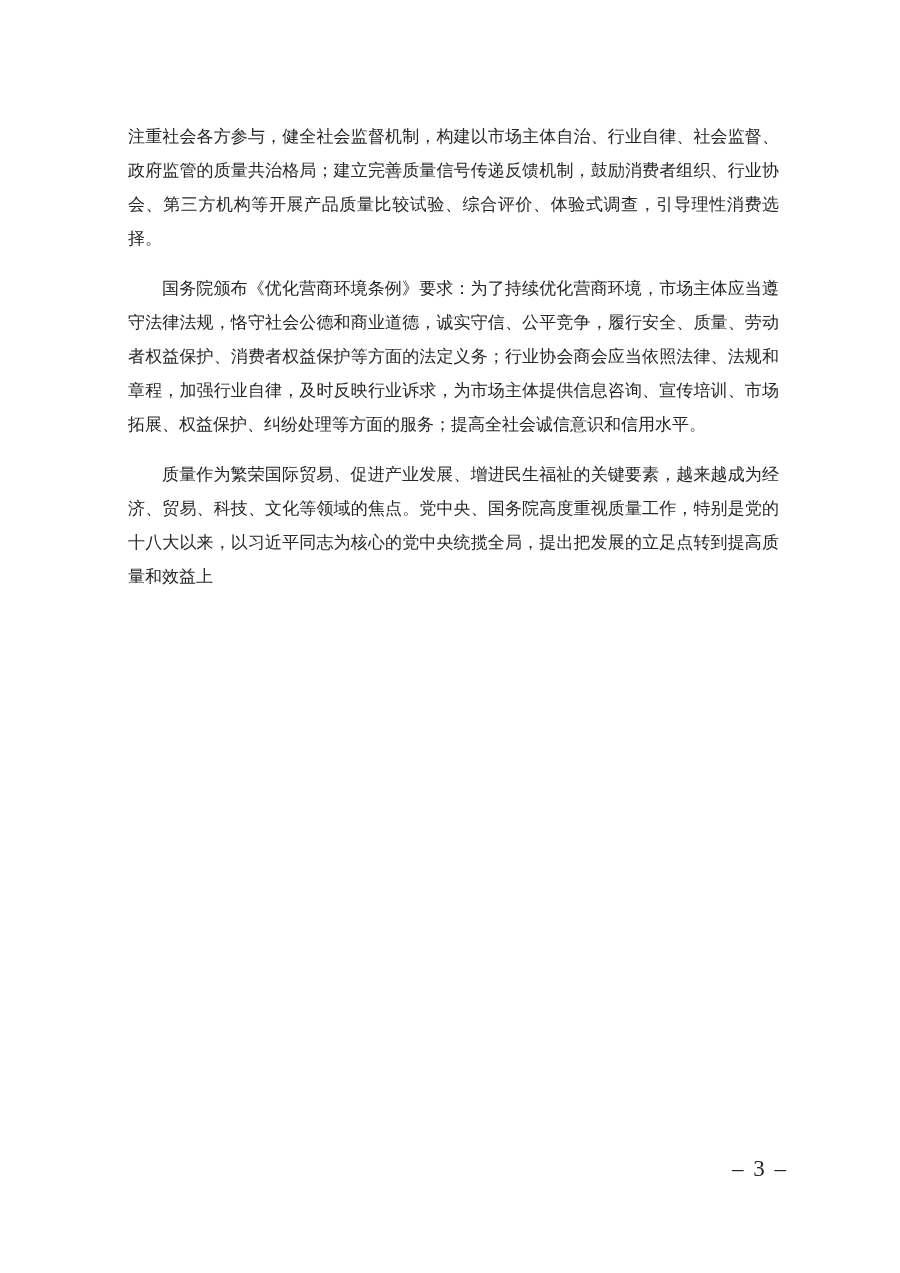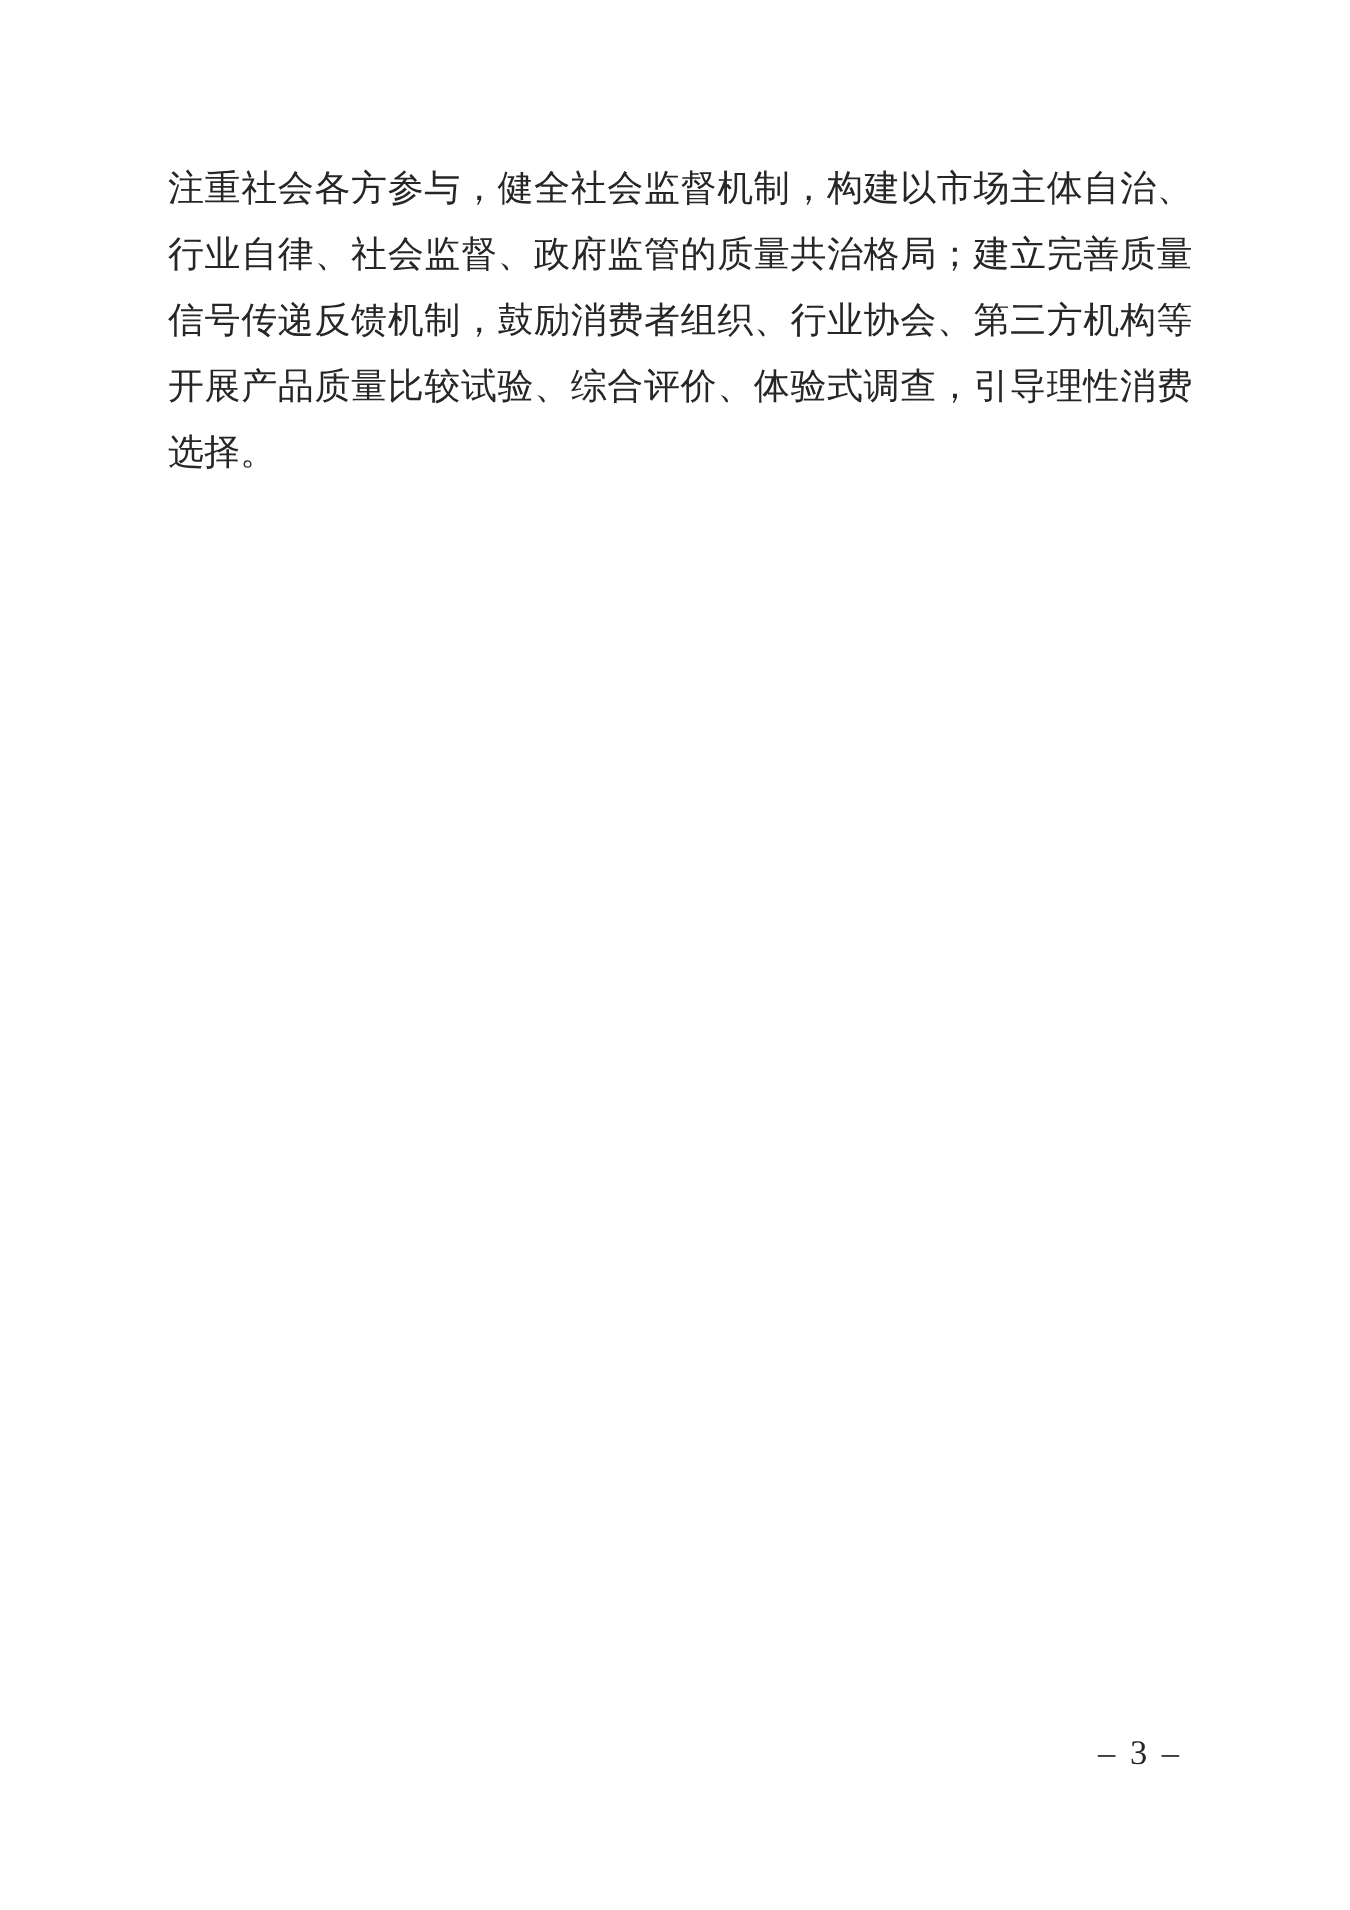--- a/index.html
+++ b/index.html
@@ -19,23 +19,23 @@
       inset: 0;
       background: var(--paper, #ffffff);
     }
     .text-block {
       position: absolute;
       left: 112px;
       top: 104px;
       width: 683px;
     }
     .para {
-      margin: 0;
-      font-size: 24px;
-      line-height: 44px;
+      margin: 16px;
+      font-size: 17px;
+      line-height: 34px;
       text-align: justify;
       color: var(--ink, #262626);
       word-break: break-all;
       text-justify: inter-character;
     }
     .para.indent {
       text-indent: 2em;
     }
     .page-number {
       position: absolute;
@@ -47,16 +47,18 @@
       color: var(--ink, #262626);
       white-space: nowrap;
     }
   </style>
 </head>
 <body style="--ink: #262626; --paper: #ffffff;">
 
 <div class="page-canvas">
   <div class="text-block">
     <p class="para">注重社会各方参与，健全社会监督机制，构建以市场主体自治、行业自律、社会监督、政府监管的质量共治格局；建立完善质量信号传递反馈机制，鼓励消费者组织、行业协会、第三方机构等开展产品质量比较试验、综合评价、体验式调查，引导理性消费选择。</p>
+    <p class="para indent">国务院颁布《优化营商环境条例》要求：为了持续优化营商环境，市场主体应当遵守法律法规，恪守社会公德和商业道德，诚实守信、公平竞争，履行安全、质量、劳动者权益保护、消费者权益保护等方面的法定义务；行业协会商会应当依照法律、法规和章程，加强行业自律，及时反映行业诉求，为市场主体提供信息咨询、宣传培训、市场拓展、权益保护、纠纷处理等方面的服务；提高全社会诚信意识和信用水平。</p>
+    <p class="para indent">质量作为繁荣国际贸易、促进产业发展、增进民生福祉的关键要素，越来越成为经济、贸易、科技、文化等领域的焦点。党中央、国务院高度重视质量工作，特别是党的十八大以来，以习近平同志为核心的党中央统揽全局，提出把发展的立足点转到提高质量和效益上</p>
   </div>
 
   <div class="page-number">– 3 –</div>
 </div>
 
 </body></html>

